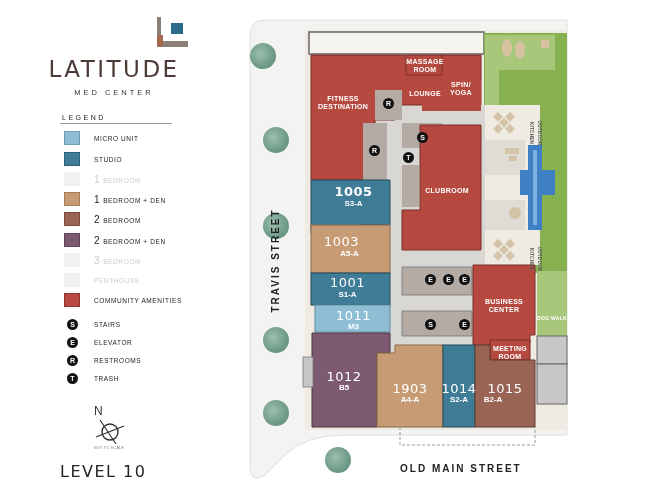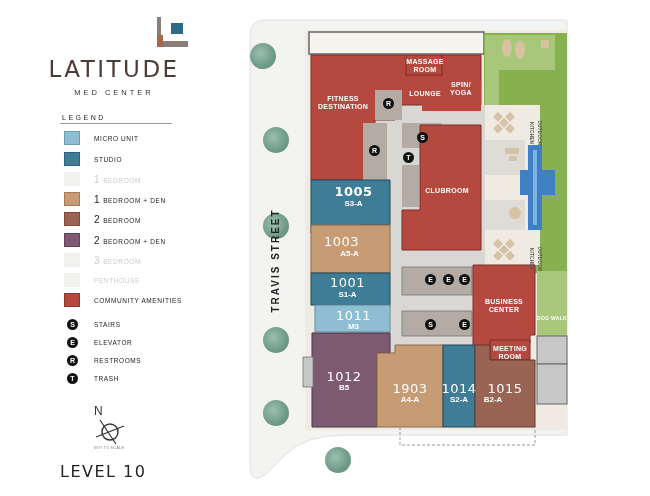--- a/index.html
+++ b/index.html
@@ -186,20 +186,21 @@
   </svg>
 
   <div class="tree" style="left:5px;top:28px"></div>
   <div class="tree" style="left:18px;top:112px"></div>
   <div class="tree" style="left:18px;top:198px"></div>
   <div class="tree" style="left:18px;top:312px"></div>
   <div class="tree" style="left:18px;top:385px"></div>
   <div class="tree" style="left:80px;top:432px"></div>
 
   <div class="street" style="left:-25px;top:240px;transform:rotate(-90deg);transform-origin:center;width:110px;text-align:center;">TRAVIS STREET</div>
+  <div class="street" style="left:155px;top:448px;">OLD MAIN STREET</div>
 
   <div class="room-label" style="left:160px;top:43px;width:40px;">MASSAGE ROOM</div>
   <div class="room-label" style="left:68px;top:80px;width:60px;">FITNESS DESTINATION</div>
   <div class="room-label" style="left:160px;top:75px;width:40px;">LOUNGE</div>
   <div class="room-label" style="left:200px;top:66px;width:32px;">SPIN/ YOGA</div>
   <div class="room-label" style="left:172px;top:172px;width:60px;">CLUBROOM</div>
   <div class="room-label" style="left:232px;top:283px;width:54px;">BUSINESS CENTER</div>
   <div class="room-label" style="left:242px;top:330px;width:46px;">MEETING ROOM</div>
   <div class="room-label" style="left:292px;top:300px;width:30px;font-size:5px;line-height:6px;">DOG WALK</div>
   <div class="room-label" style="left:270px;top:110px;width:40px;font-size:4.5px;color:#555;transform:rotate(90deg);">OUTDOOR KITCHEN</div>

